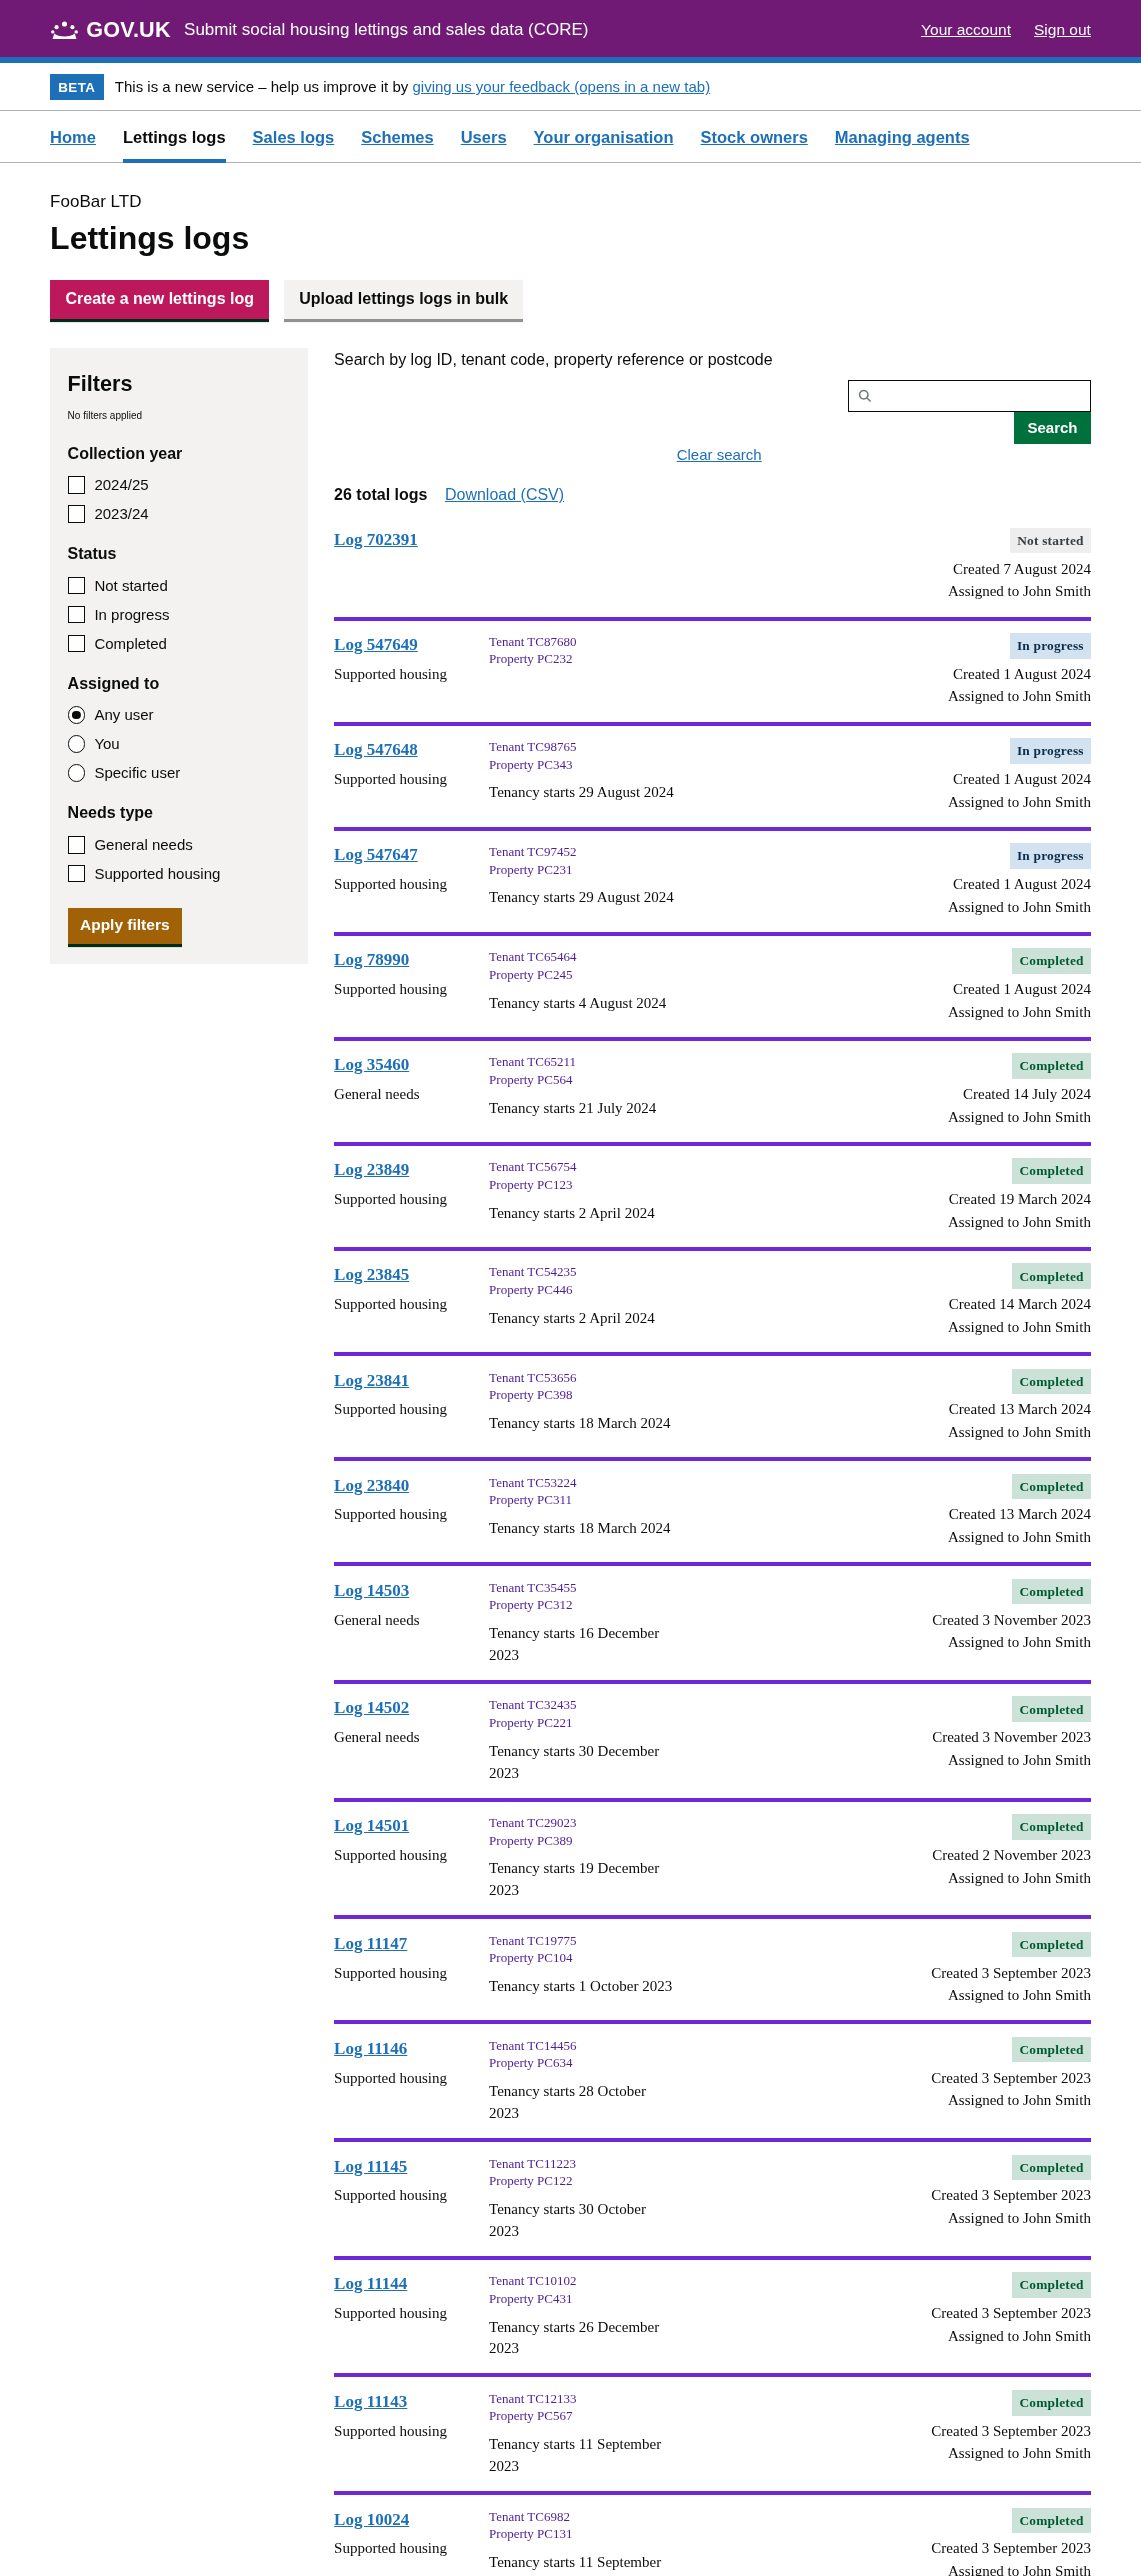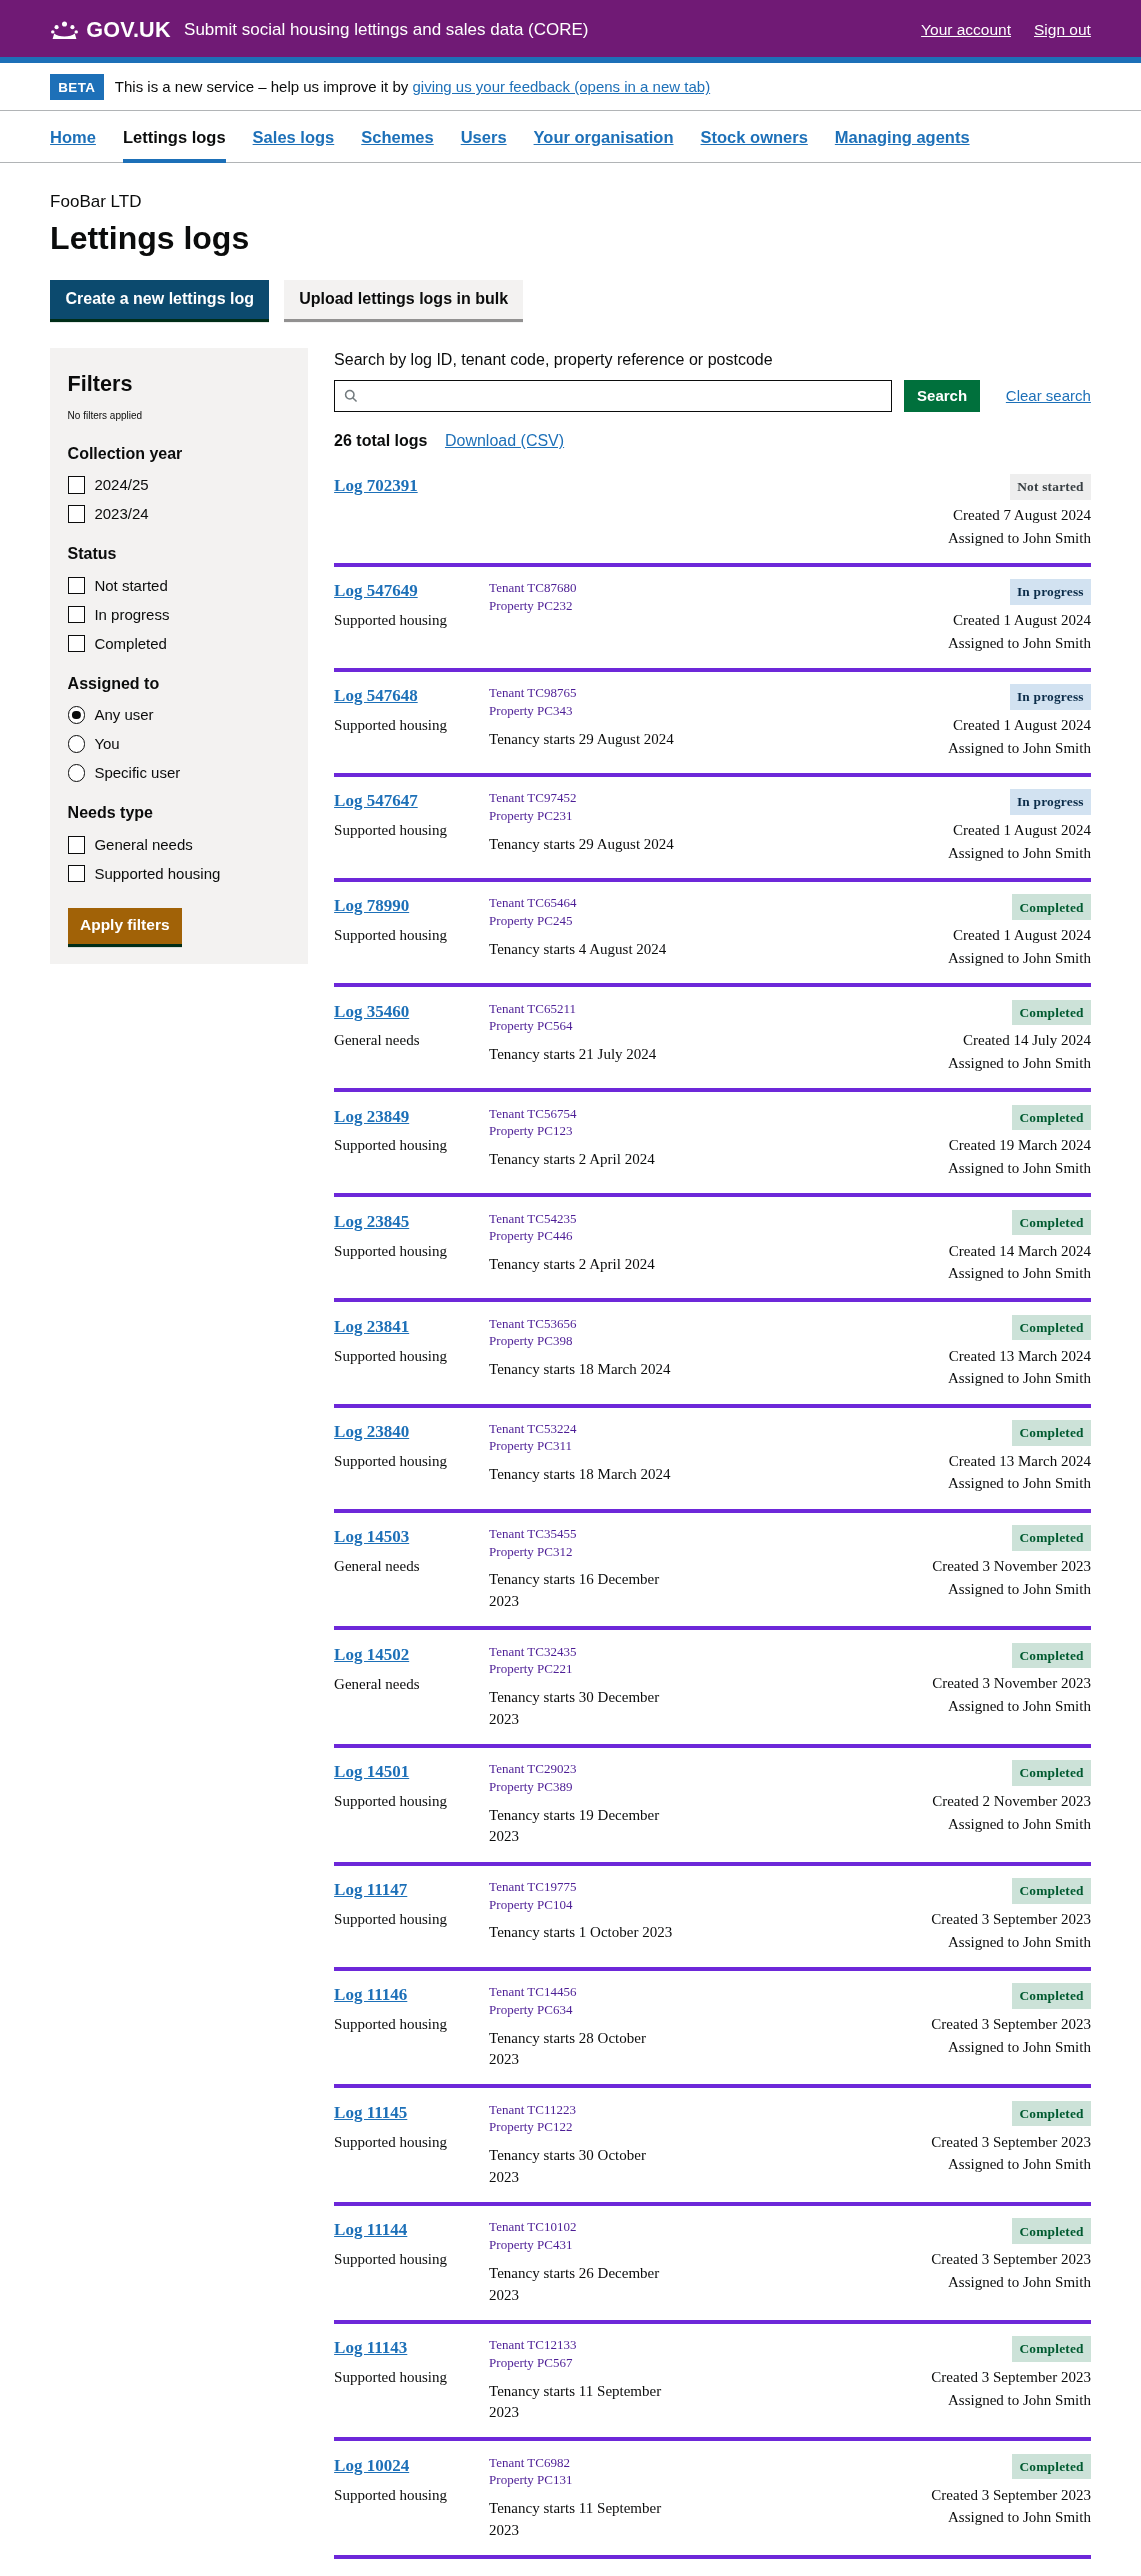--- a/index.html
+++ b/index.html
@@ -87,21 +87,21 @@
 
   .action-row { display:flex; gap: 14.4px; margin-bottom: 29px; }
   .btn {
     font-size: 16px; font-weight: bold;
     padding: 9.3px 14.4px 10.3px 14.4px;
     border: 1.5px solid transparent;
     cursor:pointer;
     display:inline-block;
   }
   .btn-green {
-    background:#0c4a6e; color:#ffffff; box-shadow: 0 3.1px 0 #002d18;
+    background:#be185d; color:#ffffff; box-shadow: 0 3.1px 0 #002d18;
   }
   .btn-secondary {
     background:#f3f2f1; color:#0b0c0c; box-shadow: 0 3.1px 0 #929191;
   }
 
   .columns { display:flex; gap: 26px; align-items: flex-start; }
 
   
   .filters {
     width: 258px; flex: 0 0 258px;
@@ -127,21 +127,21 @@
   .chk-label { font-size: 15px; }
   .apply-btn {
     background:#a16207; color:#fff; font-weight:bold; font-size: 15.5px;
     padding: 8.2px 12.4px 9.3px 12.4px; box-shadow: 0 3.1px 0 #002d18; border:none; cursor:pointer;
     margin-top: 6.2px;
   }
 
   
   .results { flex: 1 1 auto; min-width: 0; }
   .search-label { font-size: 16px; margin-bottom: 8.2px; display:block; }
-  .search-row { display:flex; align-items: flex-end; gap: 12px; margin-bottom: 17.5px; }
+  .search-row { display:flex; align-items: flex-end; gap: 0; margin-bottom: 17.5px; flex-direction: column; }
   .search-box {
     flex: 1 1 auto; border: 1.5px solid #0b0c0c; background:#fff;
     display:flex; align-items:center; padding: 0 8.2px; height: 32px;
   }
   .search-box input {
     border:none; outline:none; font-size: 15.5px; width: 100%;
     font-family: "Liberation Sans", sans-serif;
   }
   .search-ico { margin-right: 5.2px; opacity: 0.8; display:flex; }
   .search-submit {

